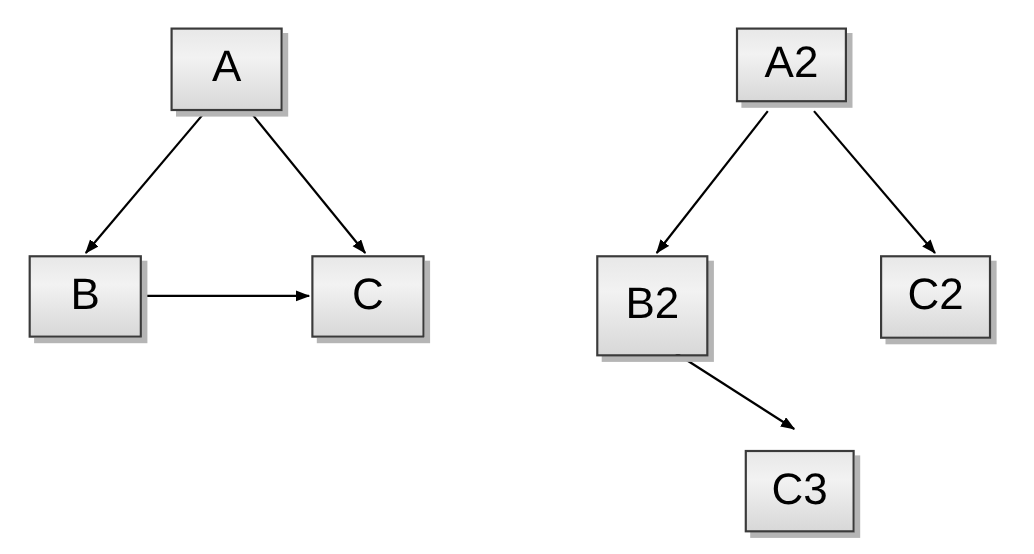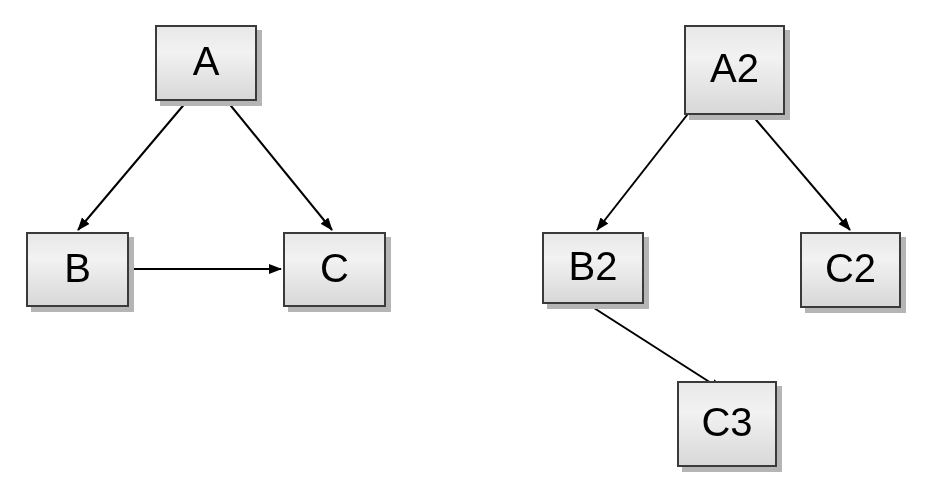--- a/index.html
+++ b/index.html
@@ -79,27 +79,27 @@
           <span class="node-label">A</span>
         </div>
         <div class="node" style="left: 26px; top: 232px; width: 103px; height: 75px;">
           <span class="node-label">B</span>
         </div>
         <div class="node" style="left: 283px; top: 232px; width: 103px; height: 75px;">
           <span class="node-label">C</span>
         </div>
       </div>
       <div>
-        <div class="node" style="left: 684px; top: 25px; width: 101px; height: 90px;">
+        <div class="node" style="left: 669px; top: 25px; width: 101px; height: 68px;">
           <span class="node-label">A2</span>
         </div>
-        <div class="node" style="left: 542px; top: 232px; width: 102px; height: 72px;">
+        <div class="node" style="left: 542px; top: 232px; width: 102px; height: 92px;">
           <span class="node-label">B2</span>
         </div>
         <div class="node" style="left: 800px; top: 232px; width: 101px; height: 76px; align-items: center;">
           <span class="node-label">C2</span>
         </div>
-        <div class="node" style="left: 677px; top: 381px; width: 100px; height: 86px;">
+        <div class="node" style="left: 677px; top: 409px; width: 100px; height: 75px;">
           <span class="node-label">C3</span>
         </div>
       </div>
     </div>
 </div>
 
 </body></html>

